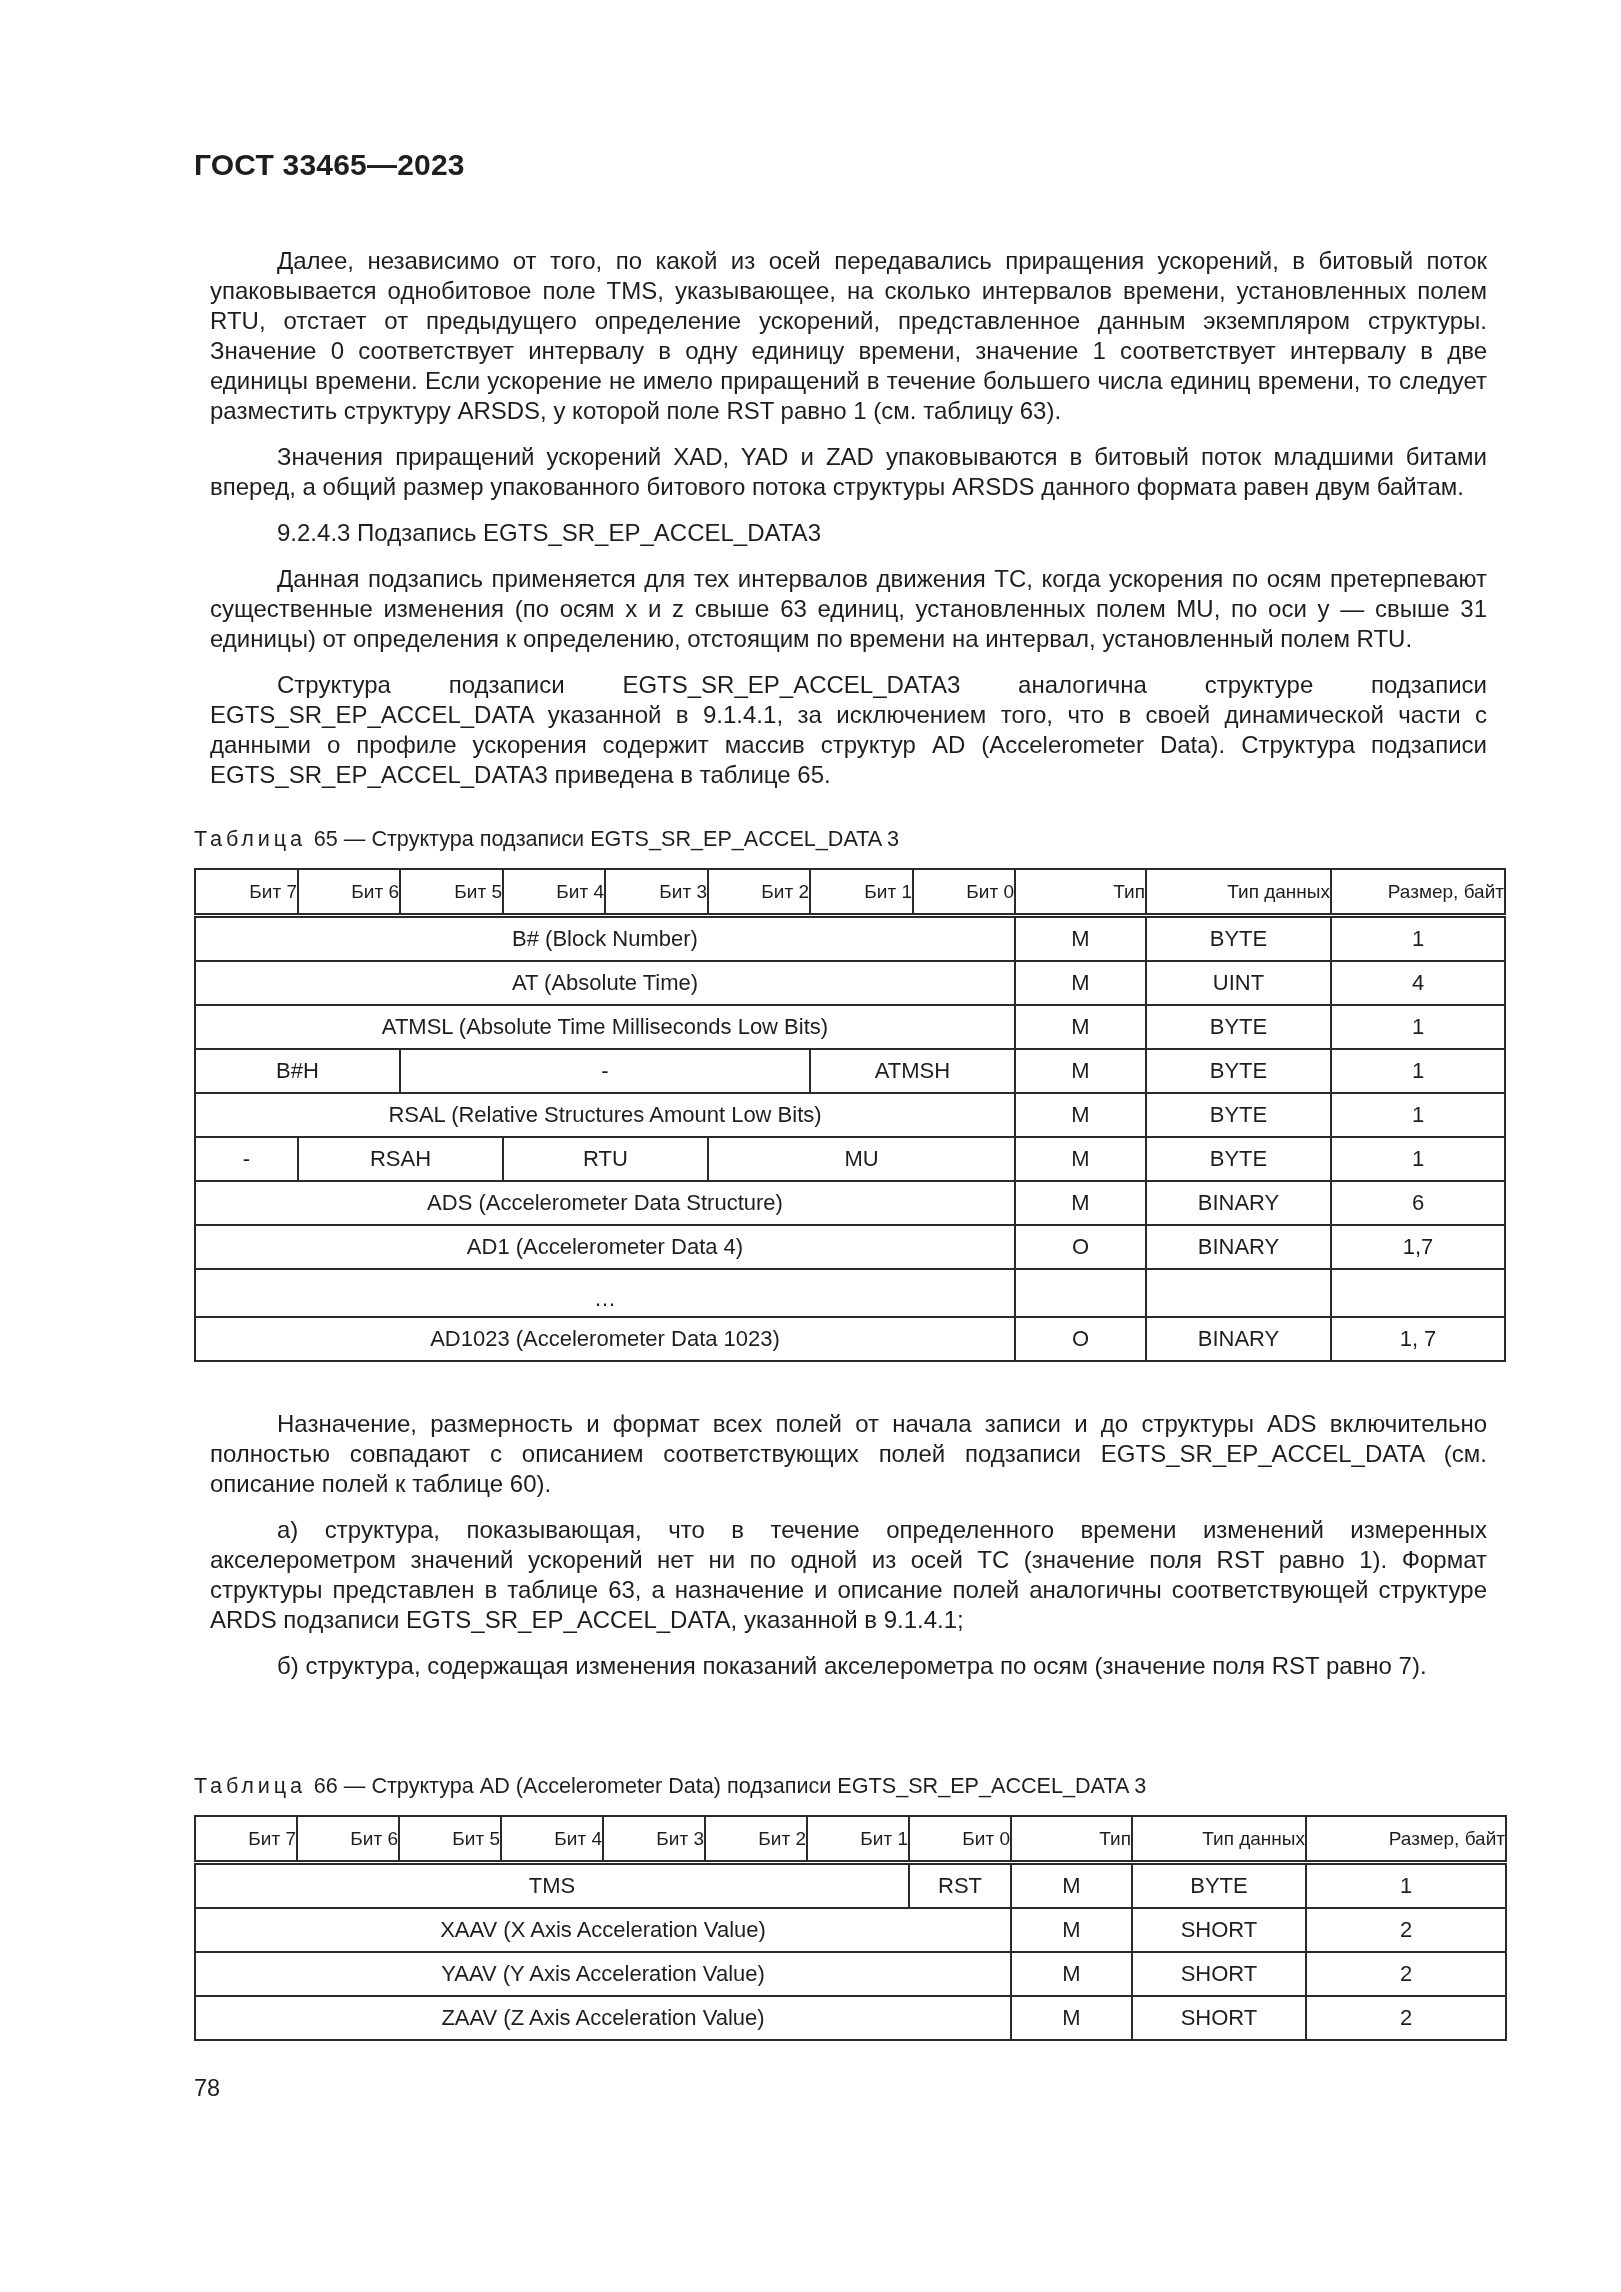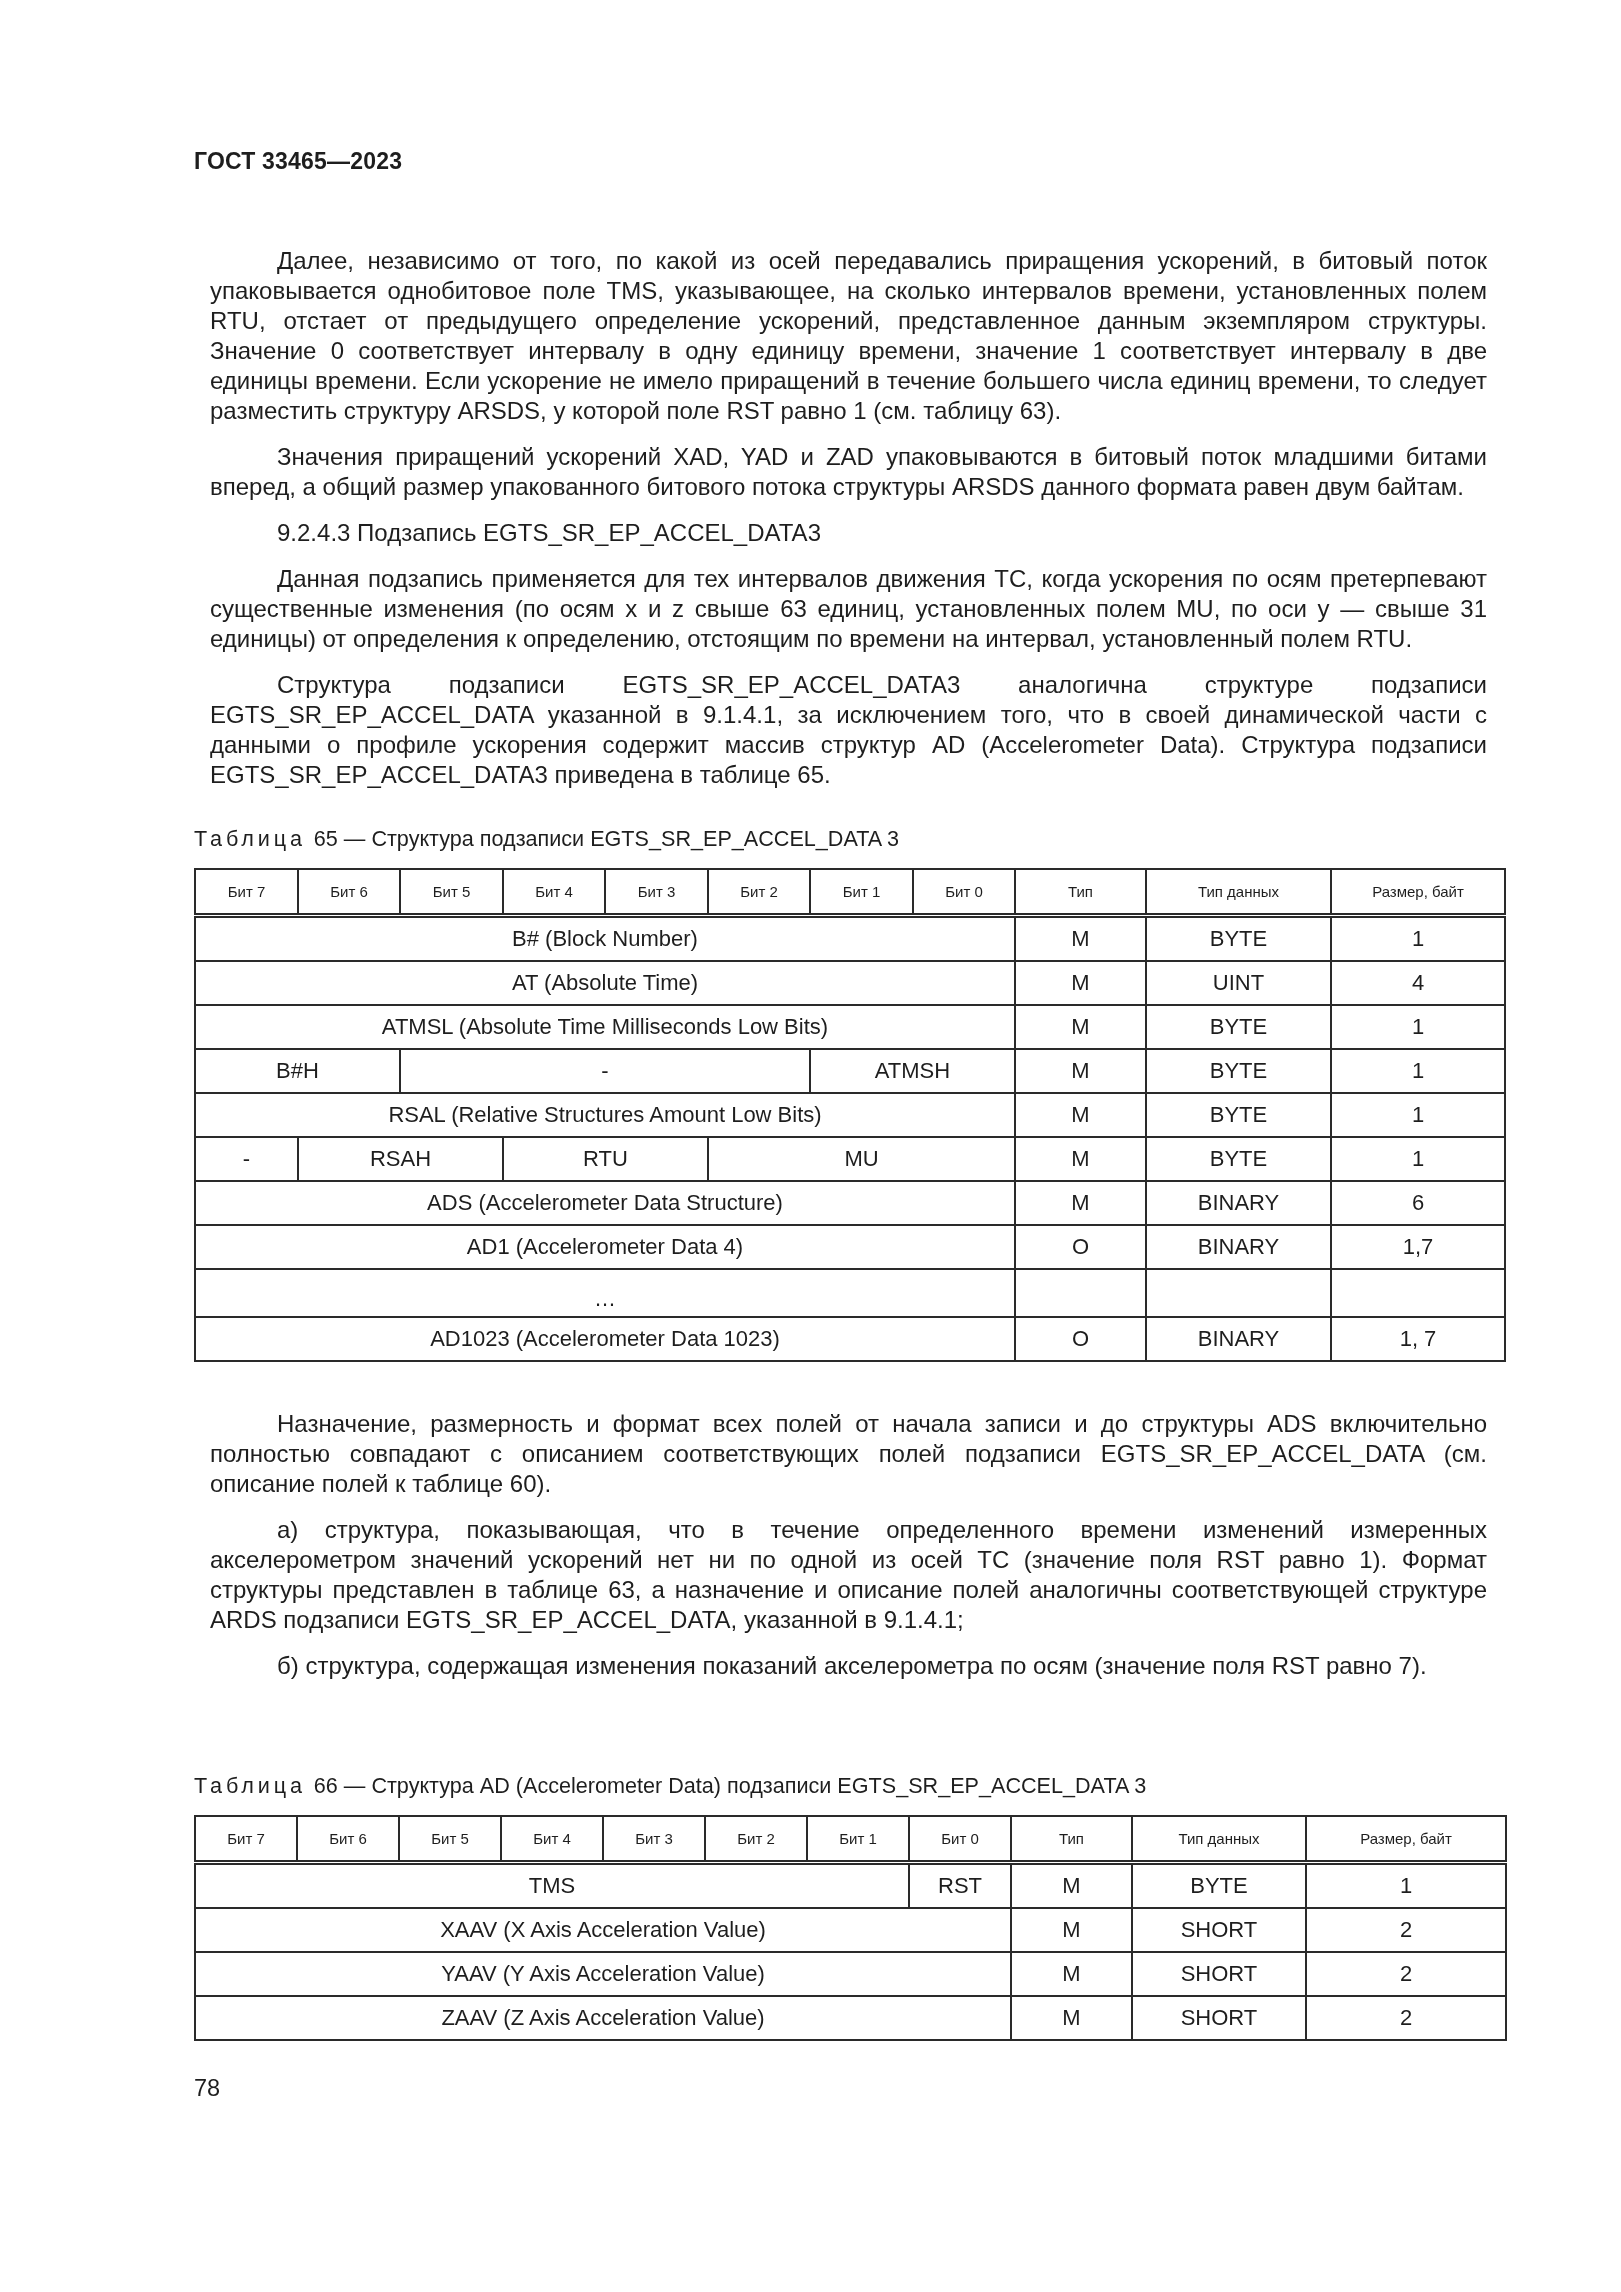--- a/index.html
+++ b/index.html
@@ -1,28 +1,28 @@
 <!DOCTYPE html>
 <html><head>
 <meta charset="utf-8">
 <style>
   html, body { margin: 0; padding: 0; background: #ffffff; }
   body { width: 1621px; height: 2293px; position: relative; overflow: hidden;
          font-family: "Liberation Sans", sans-serif; color: #1e1e1e; }
-  .page-title { position: absolute; left: 194px; top: 148px; font-size: 23px; font-weight: bold;
+  .page-title { position: absolute; left: 194px; top: 148px; font-size: 30px; font-weight: bold;
                 margin: 0; letter-spacing: 0.2px; }
   .body-block { position: absolute; left: 194px; width: 1309px; font-size: 24px; line-height: 30px; }
   .body-block p { margin: 16px; text-align: justify; text-indent: 67px; }
   .caption { position: absolute; left: 194px; font-size: 21.6px; white-space: nowrap; }
   .caption .spaced { letter-spacing: 3.9px; margin-right: 7.8px; }
   table.spec { position: absolute; left: 194px; width: 1310px; border-collapse: collapse;
                table-layout: fixed; font-size: 22px; }
   table.spec th, table.spec td { border: 2px solid #2a2a2a; text-align: center; vertical-align: middle;
                padding: 0; font-weight: normal; }
-  table.spec th { font-size: 15px; height: 43px; border-bottom: 5.9px double #2a2a2a; }
+  table.spec th { font-size: 19px; height: 43px; border-bottom: 5.9px double #2a2a2a; text-align: right; }
   table.spec td { height: 42px; }
   .t65 { top: 868px; }
   .t66 { top: 1815px; }
   .page-number { position: absolute; left: 194px; top: 2075px; font-size: 23.5px; }
 </style>
 </head>
 <body>
 
 <h1 class="page-title">ГОСТ 33465—2023</h1>
 

